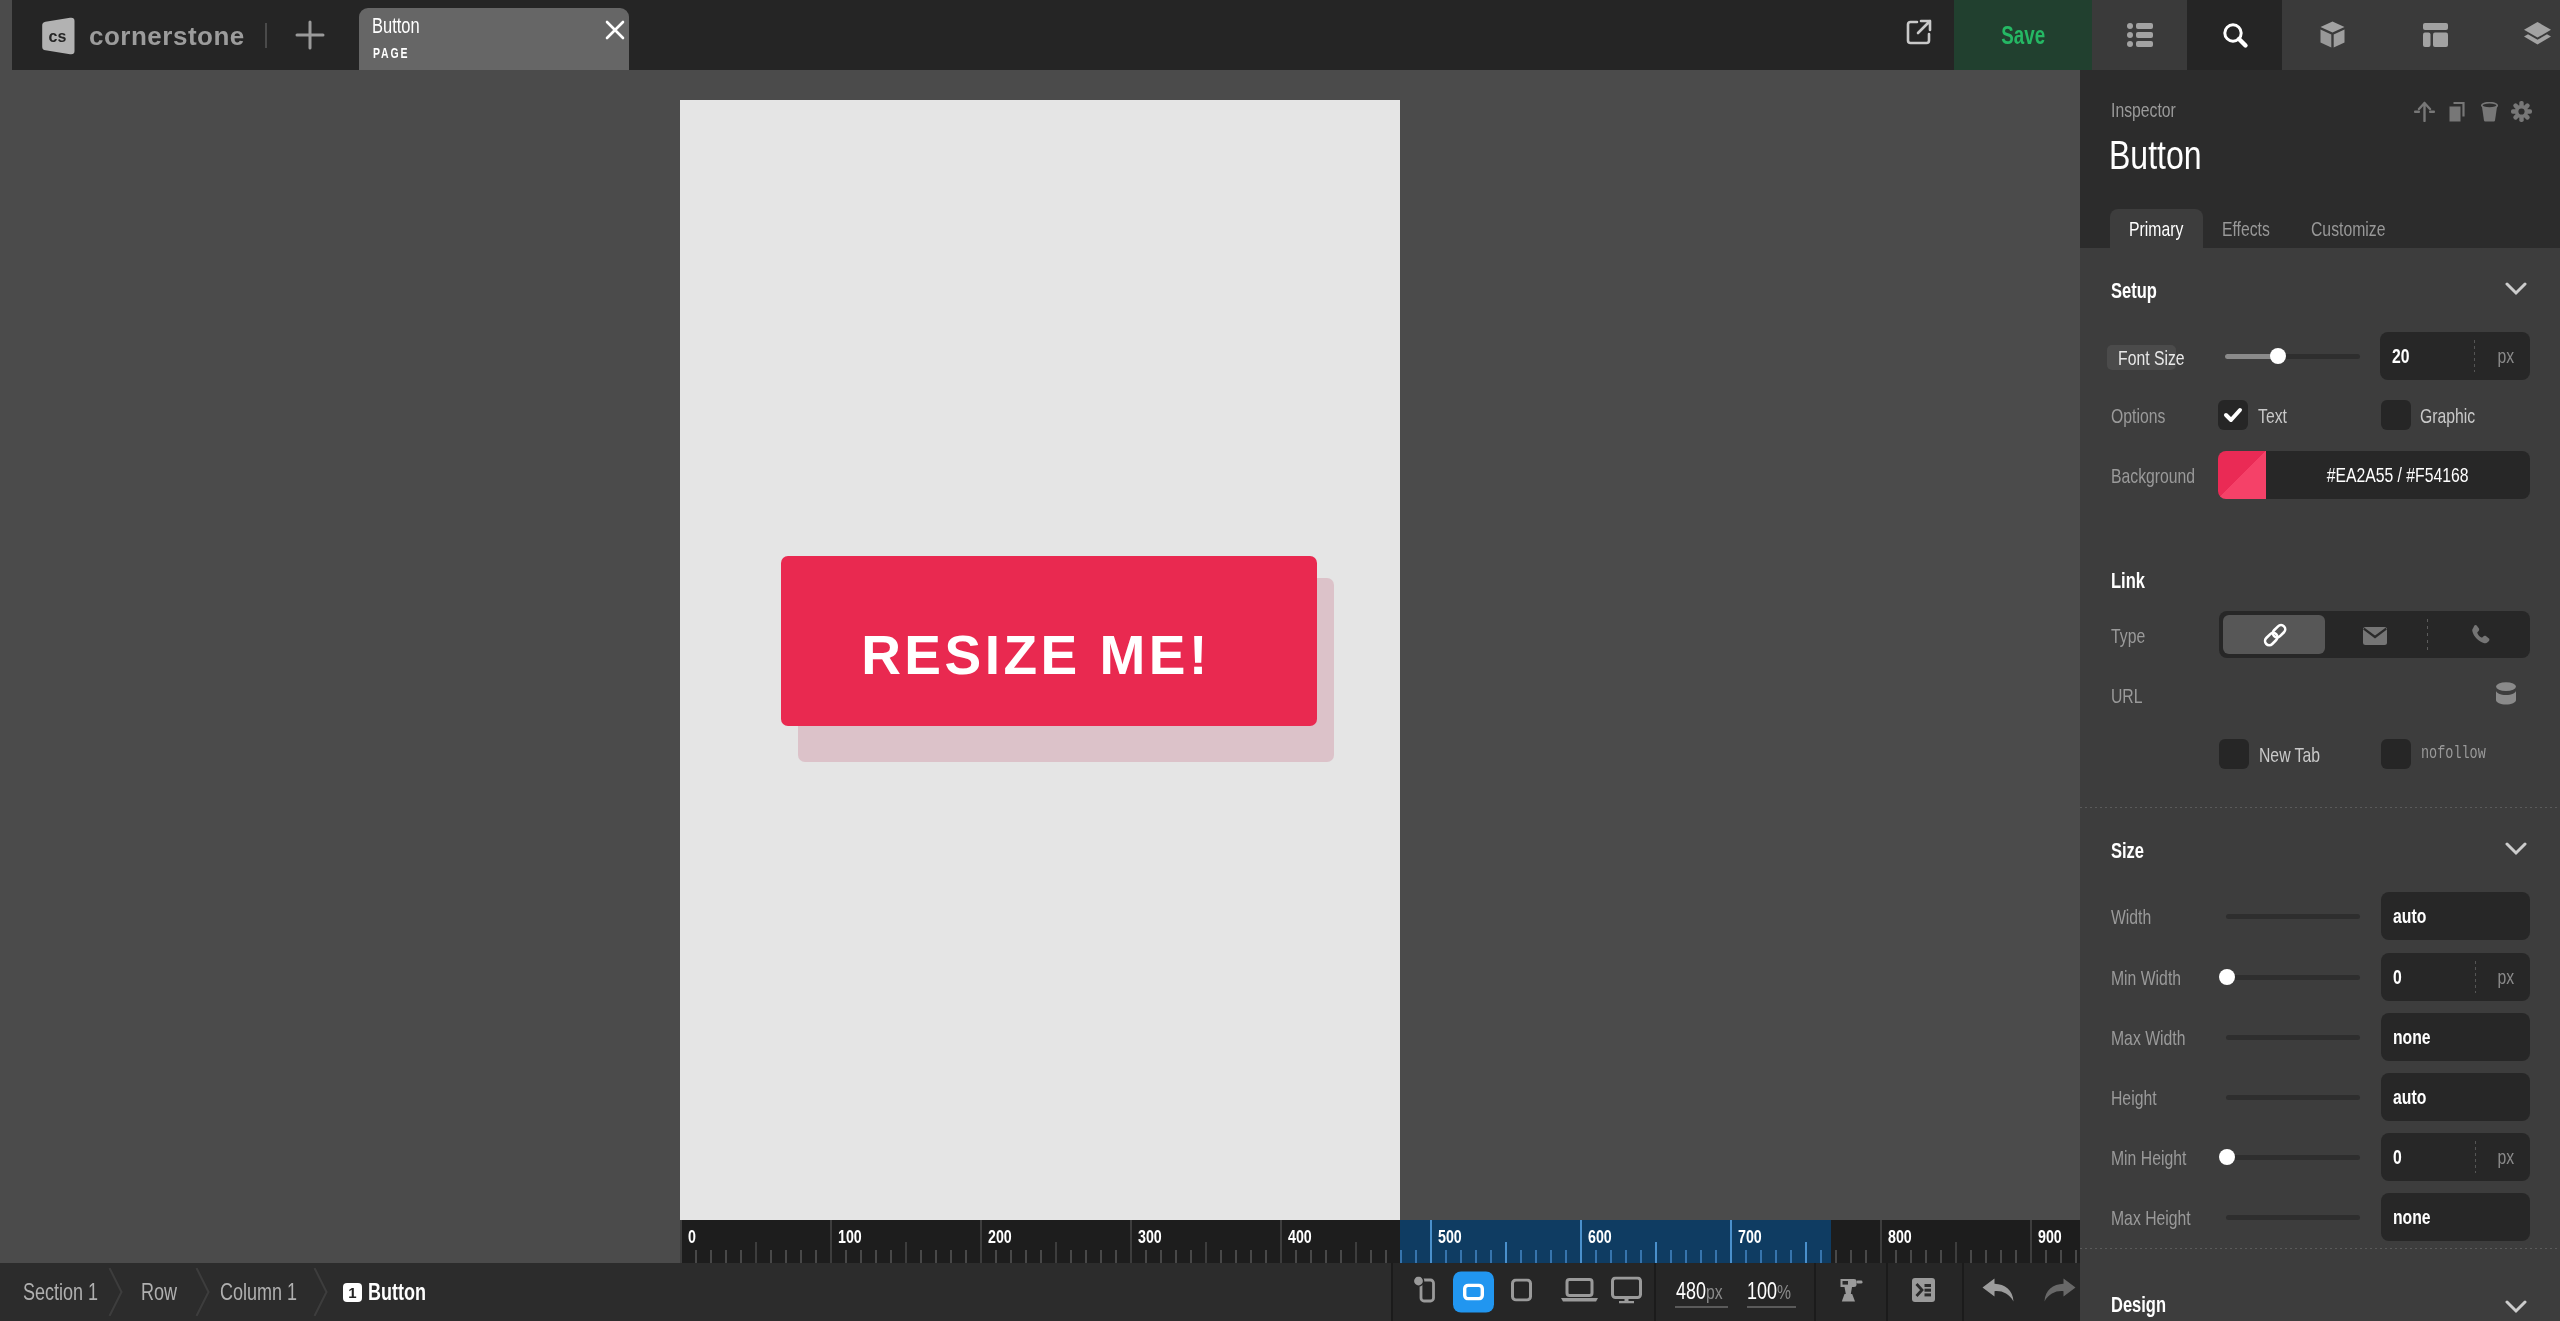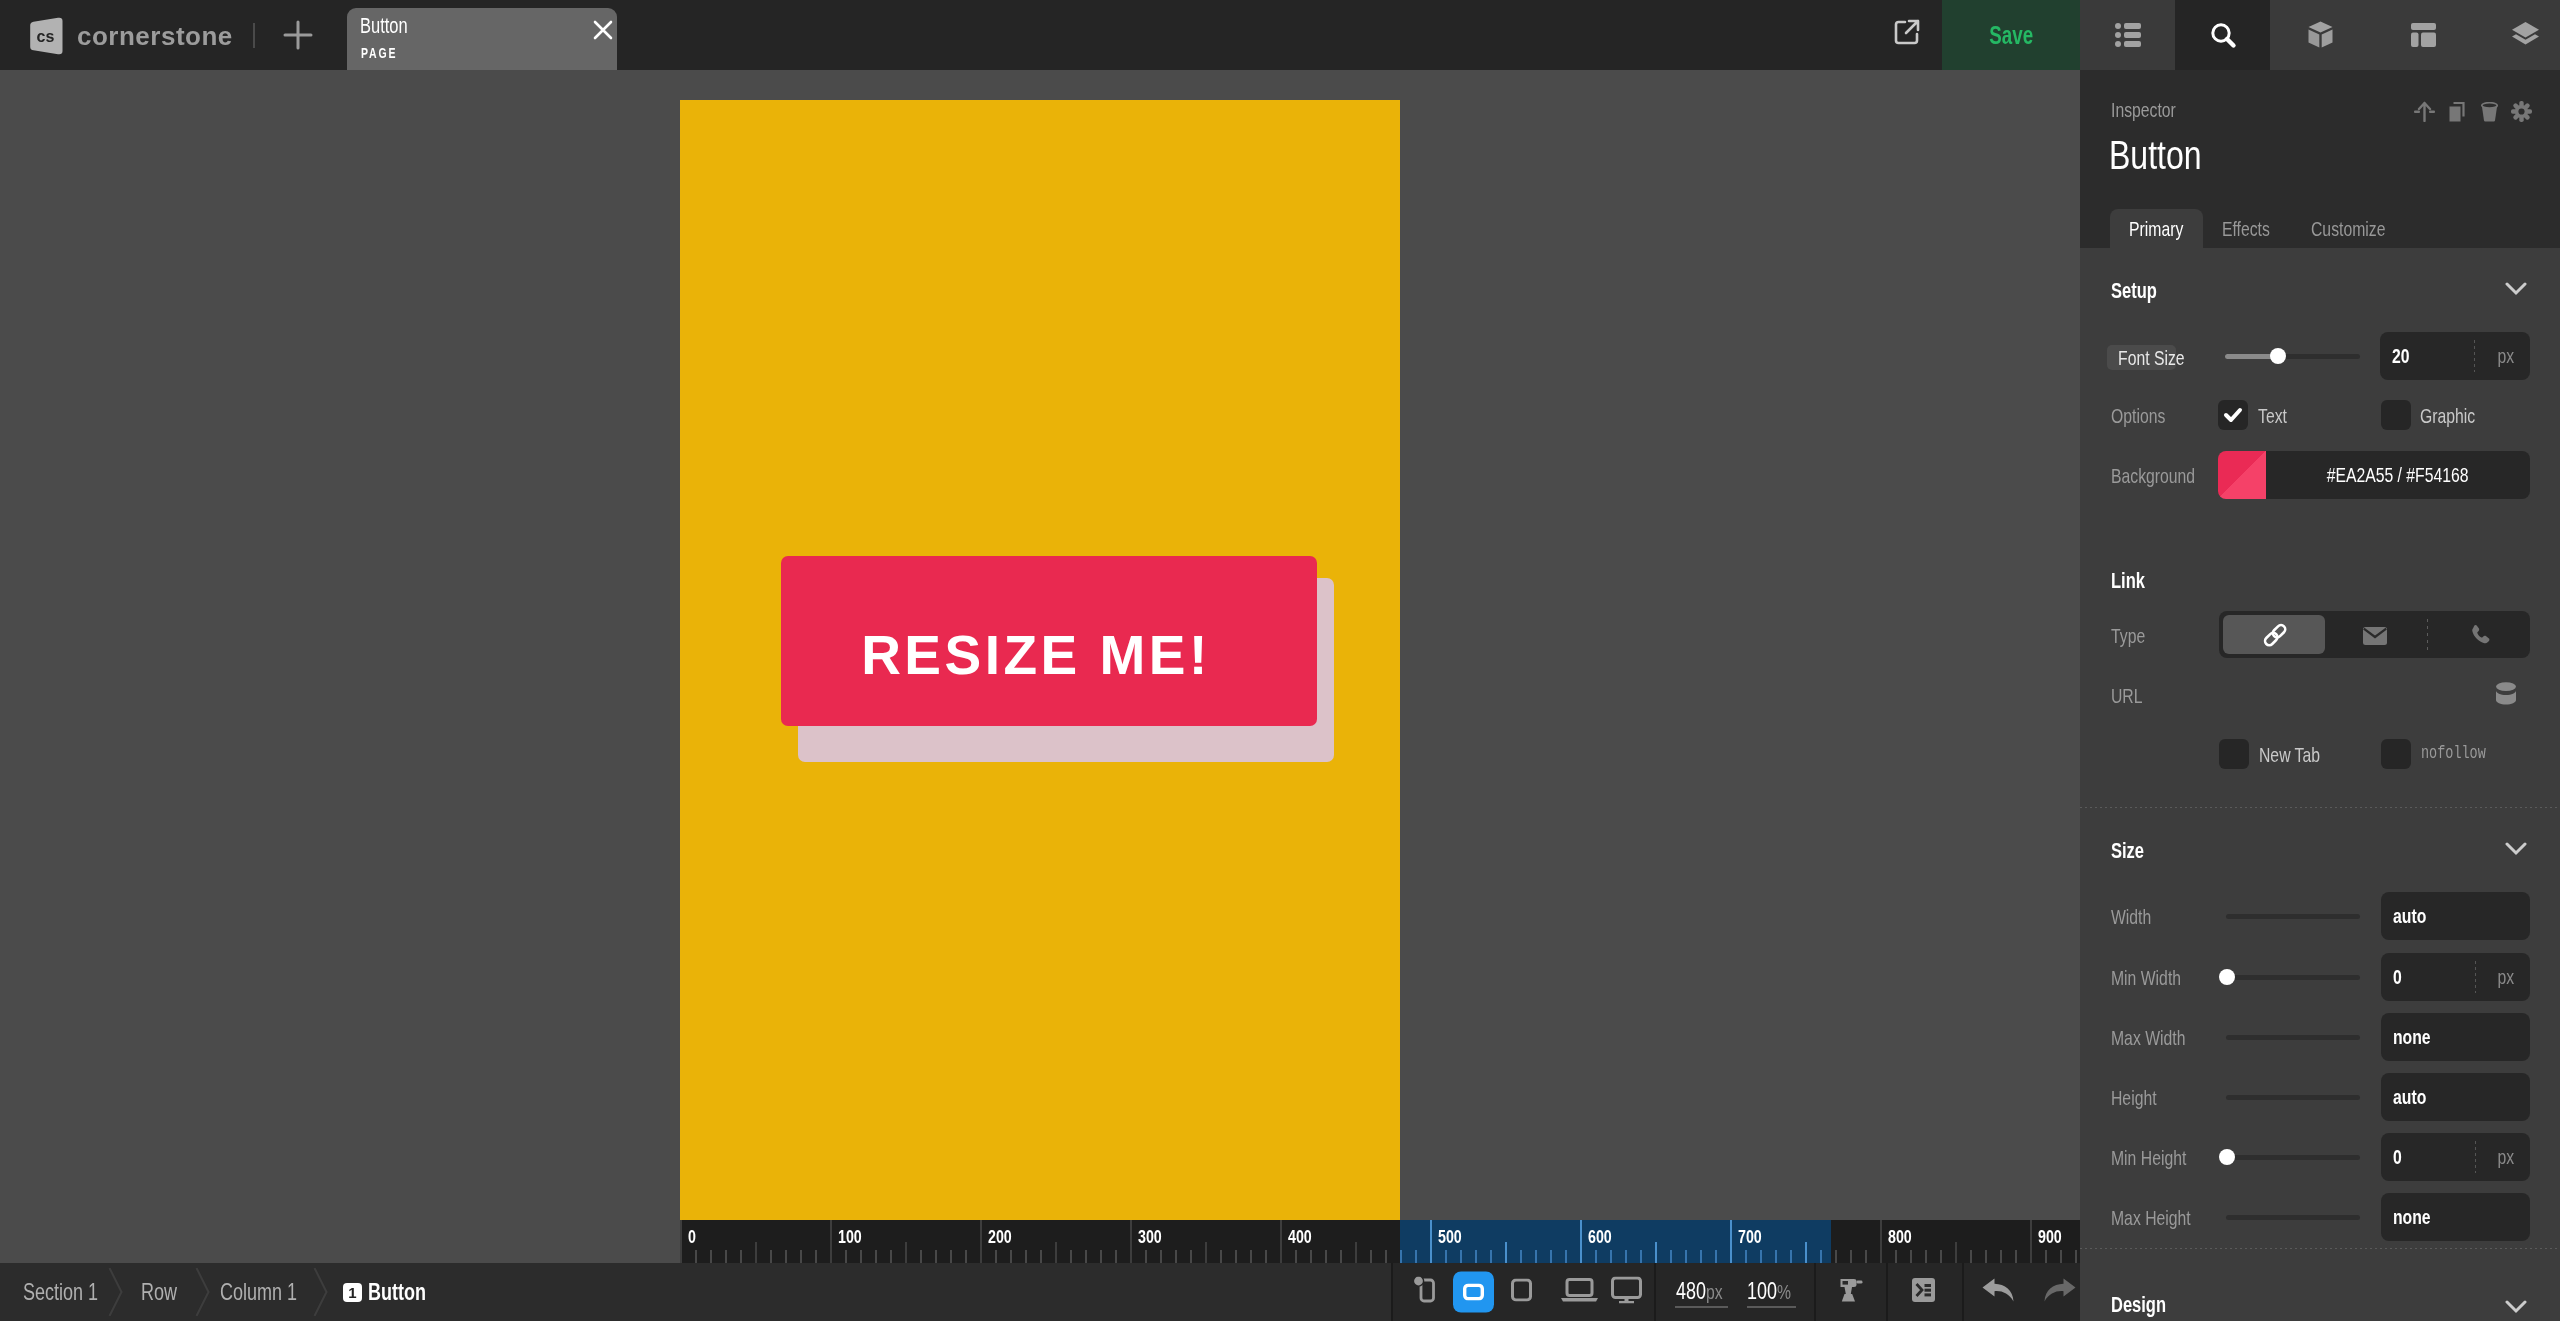--- a/index.html
+++ b/index.html
@@ -1,38 +1,38 @@
 <!DOCTYPE html>
 <html><head>
 <meta charset="utf-8">
 <style>
   * { margin:0; padding:0; box-sizing:border-box; }
   html,body { width:2560px; height:1321px; overflow:hidden; background:#4b4b4b; font-family:"Liberation Sans", sans-serif; }
   .abs { position:absolute; }
   #root { position:relative; width:2560px; height:1321px; }
 
   
-  #header { left:0; top:0; width:2398px; height:70px; background:#252525; }
+  #header { left:12px; top:0; width:2398px; height:70px; background:#252525; }
   #logo { left:30px; top:17px; }
   #wordmark { left:77px; top:21px; font-size:26px; font-weight:700; color:#9c9c9c; letter-spacing:0.5px; }
   #hdr-div { left:253px; top:23px; width:2px; height:25px; background:#4a4a4a; }
   #plus { left:281px; top:18px; }
   #tab { left:347px; top:8px; width:270px; height:62px; background:#666666; border-radius:9px 9px 0 0; }
   #tab-title { left:13px; top:5px; font-size:22px; color:#fff; transform:scaleX(.75); transform-origin:left center; }
   #tab-sub { left:14px; top:37px; font-size:14px; font-weight:700; color:#fff; letter-spacing:2.5px; transform:scaleX(.75); transform-origin:left center; }
   #tab-x { left:244px; top:10px; }
   #share { left:1892px; top:17px; }
   #save { left:1942px; top:0px; width:138px; height:70px; background:#21402f; color:#25b864; font-size:25px; font-weight:700; text-align:center; line-height:70px; }
   .hcell { top:0; width:95px; height:70px; }
   .hcell.lit { background:#3a3a3a; }
   .hcell svg { position:absolute; left:50%; top:50%; transform:translate(-50%,-50%); }
 
   
   #canvas { left:0; top:70px; width:2080px; height:1193px; background:#4b4b4b; }
-  #page { left:680px; top:30px; width:720px; height:1120px; background:#eab308; }
+  #page { left:680px; top:30px; width:720px; height:1120px; background:#e5e5e5; }
   #btn-shadow { left:118px; top:478px; width:536px; height:184px; background:#dcc2c9; border-radius:7px; }
   #redbtn { left:101px; top:456px; width:536px; height:184px; background:#e92950; border-radius:7px; color:#fff; font-size:55px; font-weight:700; letter-spacing:3.5px; text-align:center; line-height:184px; padding-top:7px; padding-right:26px; height:170px; }
 
   
   #ruler { left:680px; top:1150px; width:1400px; height:43px; background:#1d1d1d; overflow:hidden;
     background-image:
       repeating-linear-gradient(90deg, #3d3d3d 0 2px, transparent 2px 150px),
       repeating-linear-gradient(90deg, #3d3d3d 0 2px, transparent 2px 75px),
       repeating-linear-gradient(90deg, #484848 0 2px, transparent 2px 15px);
     background-size: 100% 100%, 100% 21px, 100% 13px;

